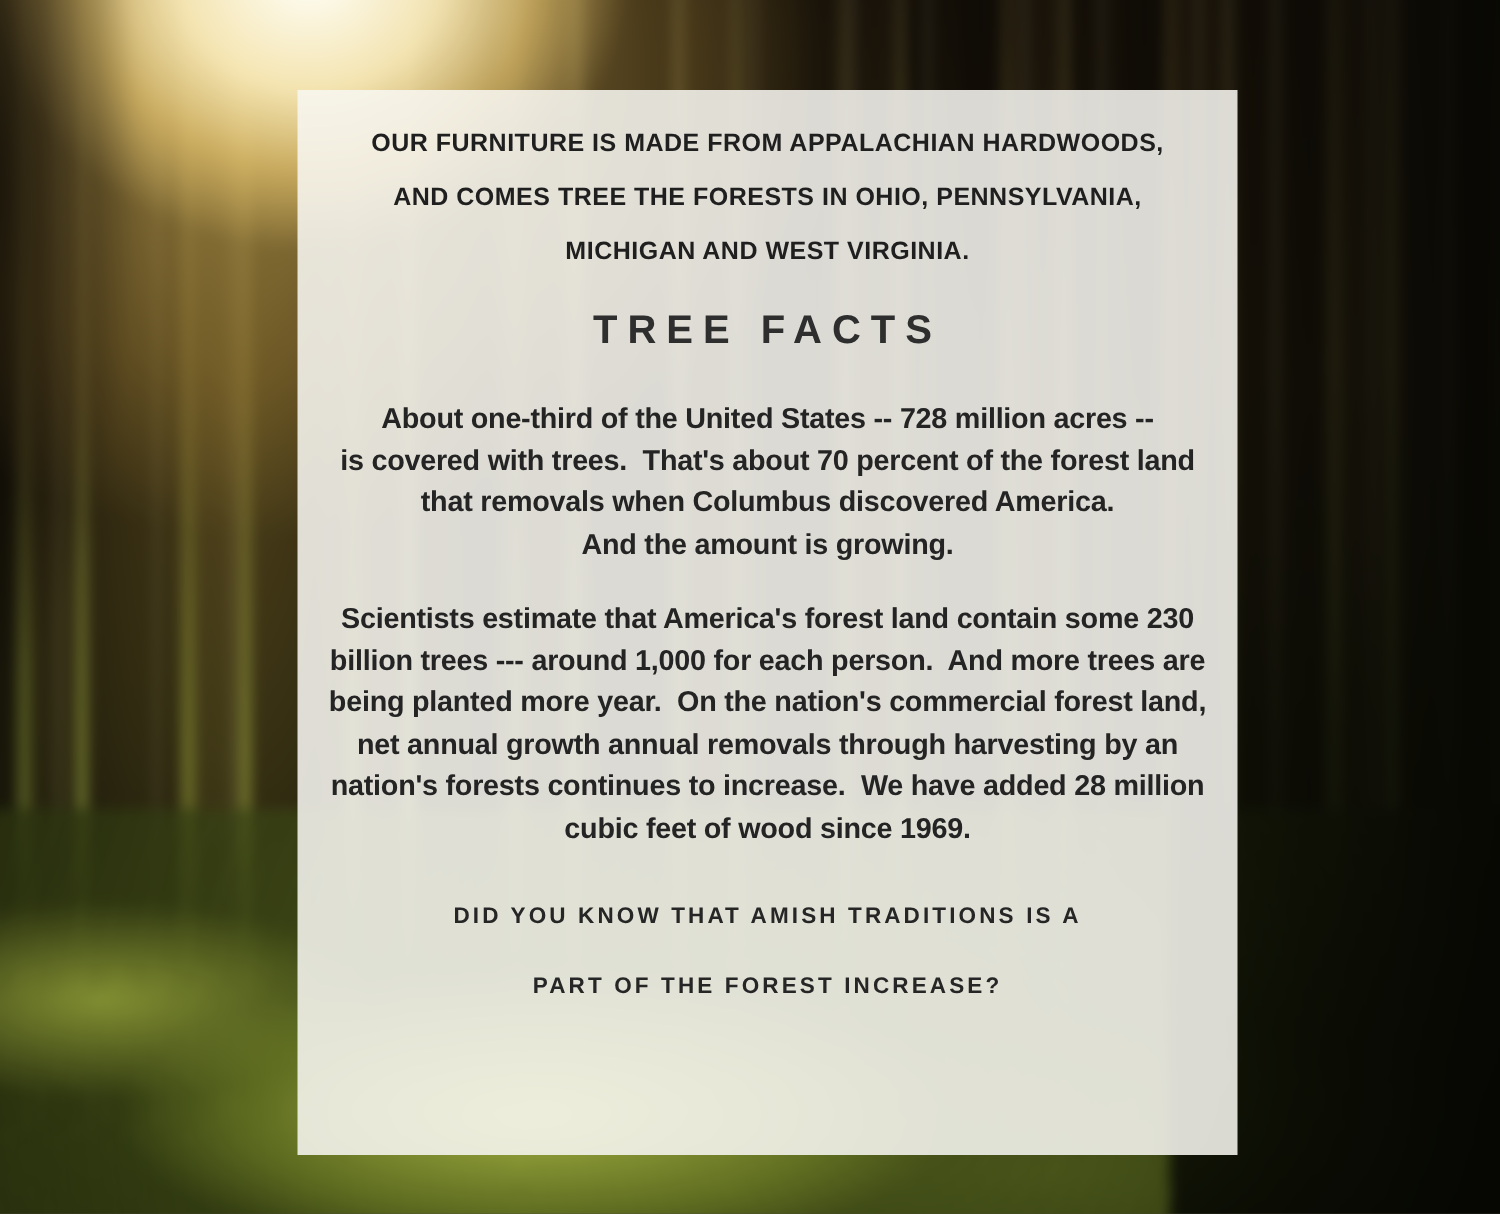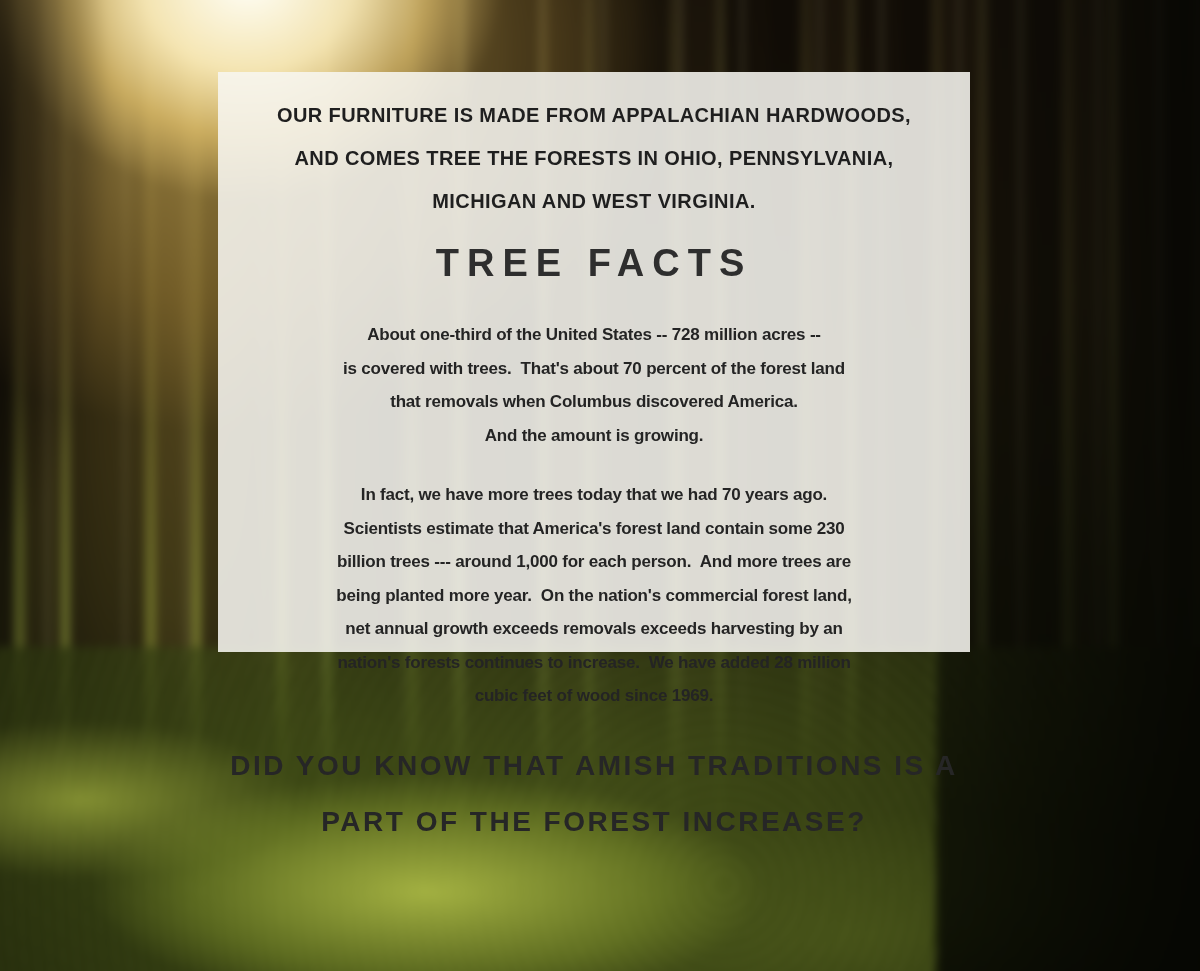--- a/index.html
+++ b/index.html
@@ -49,32 +49,32 @@
       linear-gradient(180deg, rgba(40,48,12,0) 0%, rgba(52,62,16,0.85) 35%, rgba(58,70,18,0.95) 65%, #242c0a 100%);
   }
   .bg-right-shade{
     top:0;right:0;bottom:0;width:280px;
     background:
       linear-gradient(180deg, transparent 30%, rgba(8,9,3,0.55) 60%, rgba(5,6,2,0.85) 100%),
       linear-gradient(270deg, rgba(6,6,3,0.95) 0px, rgba(10,10,5,0.55) 110px, transparent 100%);
   }
   
   .card{
-    position:absolute;left:218px;top:72px;width:752px;height:580px;
+    position:absolute;left:238px;top:72px;width:752px;height:852px;
     background:rgba(247,246,240,0.88);
     text-align:center;
     box-sizing:border-box;
   }
   .line{white-space:pre-wrap;}
   .intro{margin-top:22px;font-size:20px;font-weight:700;line-height:43px;color:#1f1f1f;letter-spacing:0.4px;}
-  .title{margin-top:14px;font-size:38px;font-weight:700;line-height:52px;color:#2e2e2e;letter-spacing:8px;}
-  .para{font-size:17px;font-weight:700;color:#242424;line-height:33.5px;letter-spacing:-0.2px;}
+  .title{margin-top:14px;font-size:32px;font-weight:700;line-height:52px;color:#2e2e2e;letter-spacing:8px;}
+  .para{font-size:23px;font-weight:700;color:#242424;line-height:33.5px;letter-spacing:-0.2px;}
   .para1{margin-top:29px;}
   .para2{margin-top:26px;}
-  .outro{margin-top:25px;font-size:28px;font-weight:700;line-height:56px;letter-spacing:2.5px;color:#262626;}
+  .outro{margin-top:25px;font-size:18px;font-weight:700;line-height:56px;letter-spacing:2.5px;color:#262626;}
 </style>
 </head>
 <body>
 
 <div class="bg">
   <div class="bg-base"></div>
   <div class="bg-trunks"></div>
   <div class="bg-sun"></div>
   <div class="bg-left-shade"></div>
   <div class="bg-grass"></div>
@@ -91,25 +91,24 @@
   <div class="title">TREE FACTS</div>
 
   <div class="para para1">
     <div class="line">About one-third of the United States -- 728 million acres --</div>
     <div class="line">is covered with trees.  That's about 70 percent of the forest land</div>
     <div class="line">that removals when Columbus discovered America.</div>
     <div class="line">And the amount is growing.</div>
   </div>
 
   <div class="para para2">
-    <div class="line">In fact, we have more trees today that we had 70 years ago.</div>
     <div class="line">Scientists estimate that America's forest land contain some 230</div>
     <div class="line">billion trees --- around 1,000 for each person.  And more trees are</div>
     <div class="line">being planted more year.  On the nation's commercial forest land,</div>
-    <div class="line">net annual growth exceeds removals exceeds harvesting by an</div>
+    <div class="line">net annual growth annual removals through harvesting by an</div>
     <div class="line">nation's forests continues to increase.  We have added 28 million</div>
     <div class="line">cubic feet of wood since 1969.</div>
   </div>
 
   <div class="outro">
     <div class="line">DID YOU KNOW THAT AMISH TRADITIONS IS A</div>
     <div class="line">PART OF THE FOREST INCREASE?</div>
   </div>
 </div>
 

